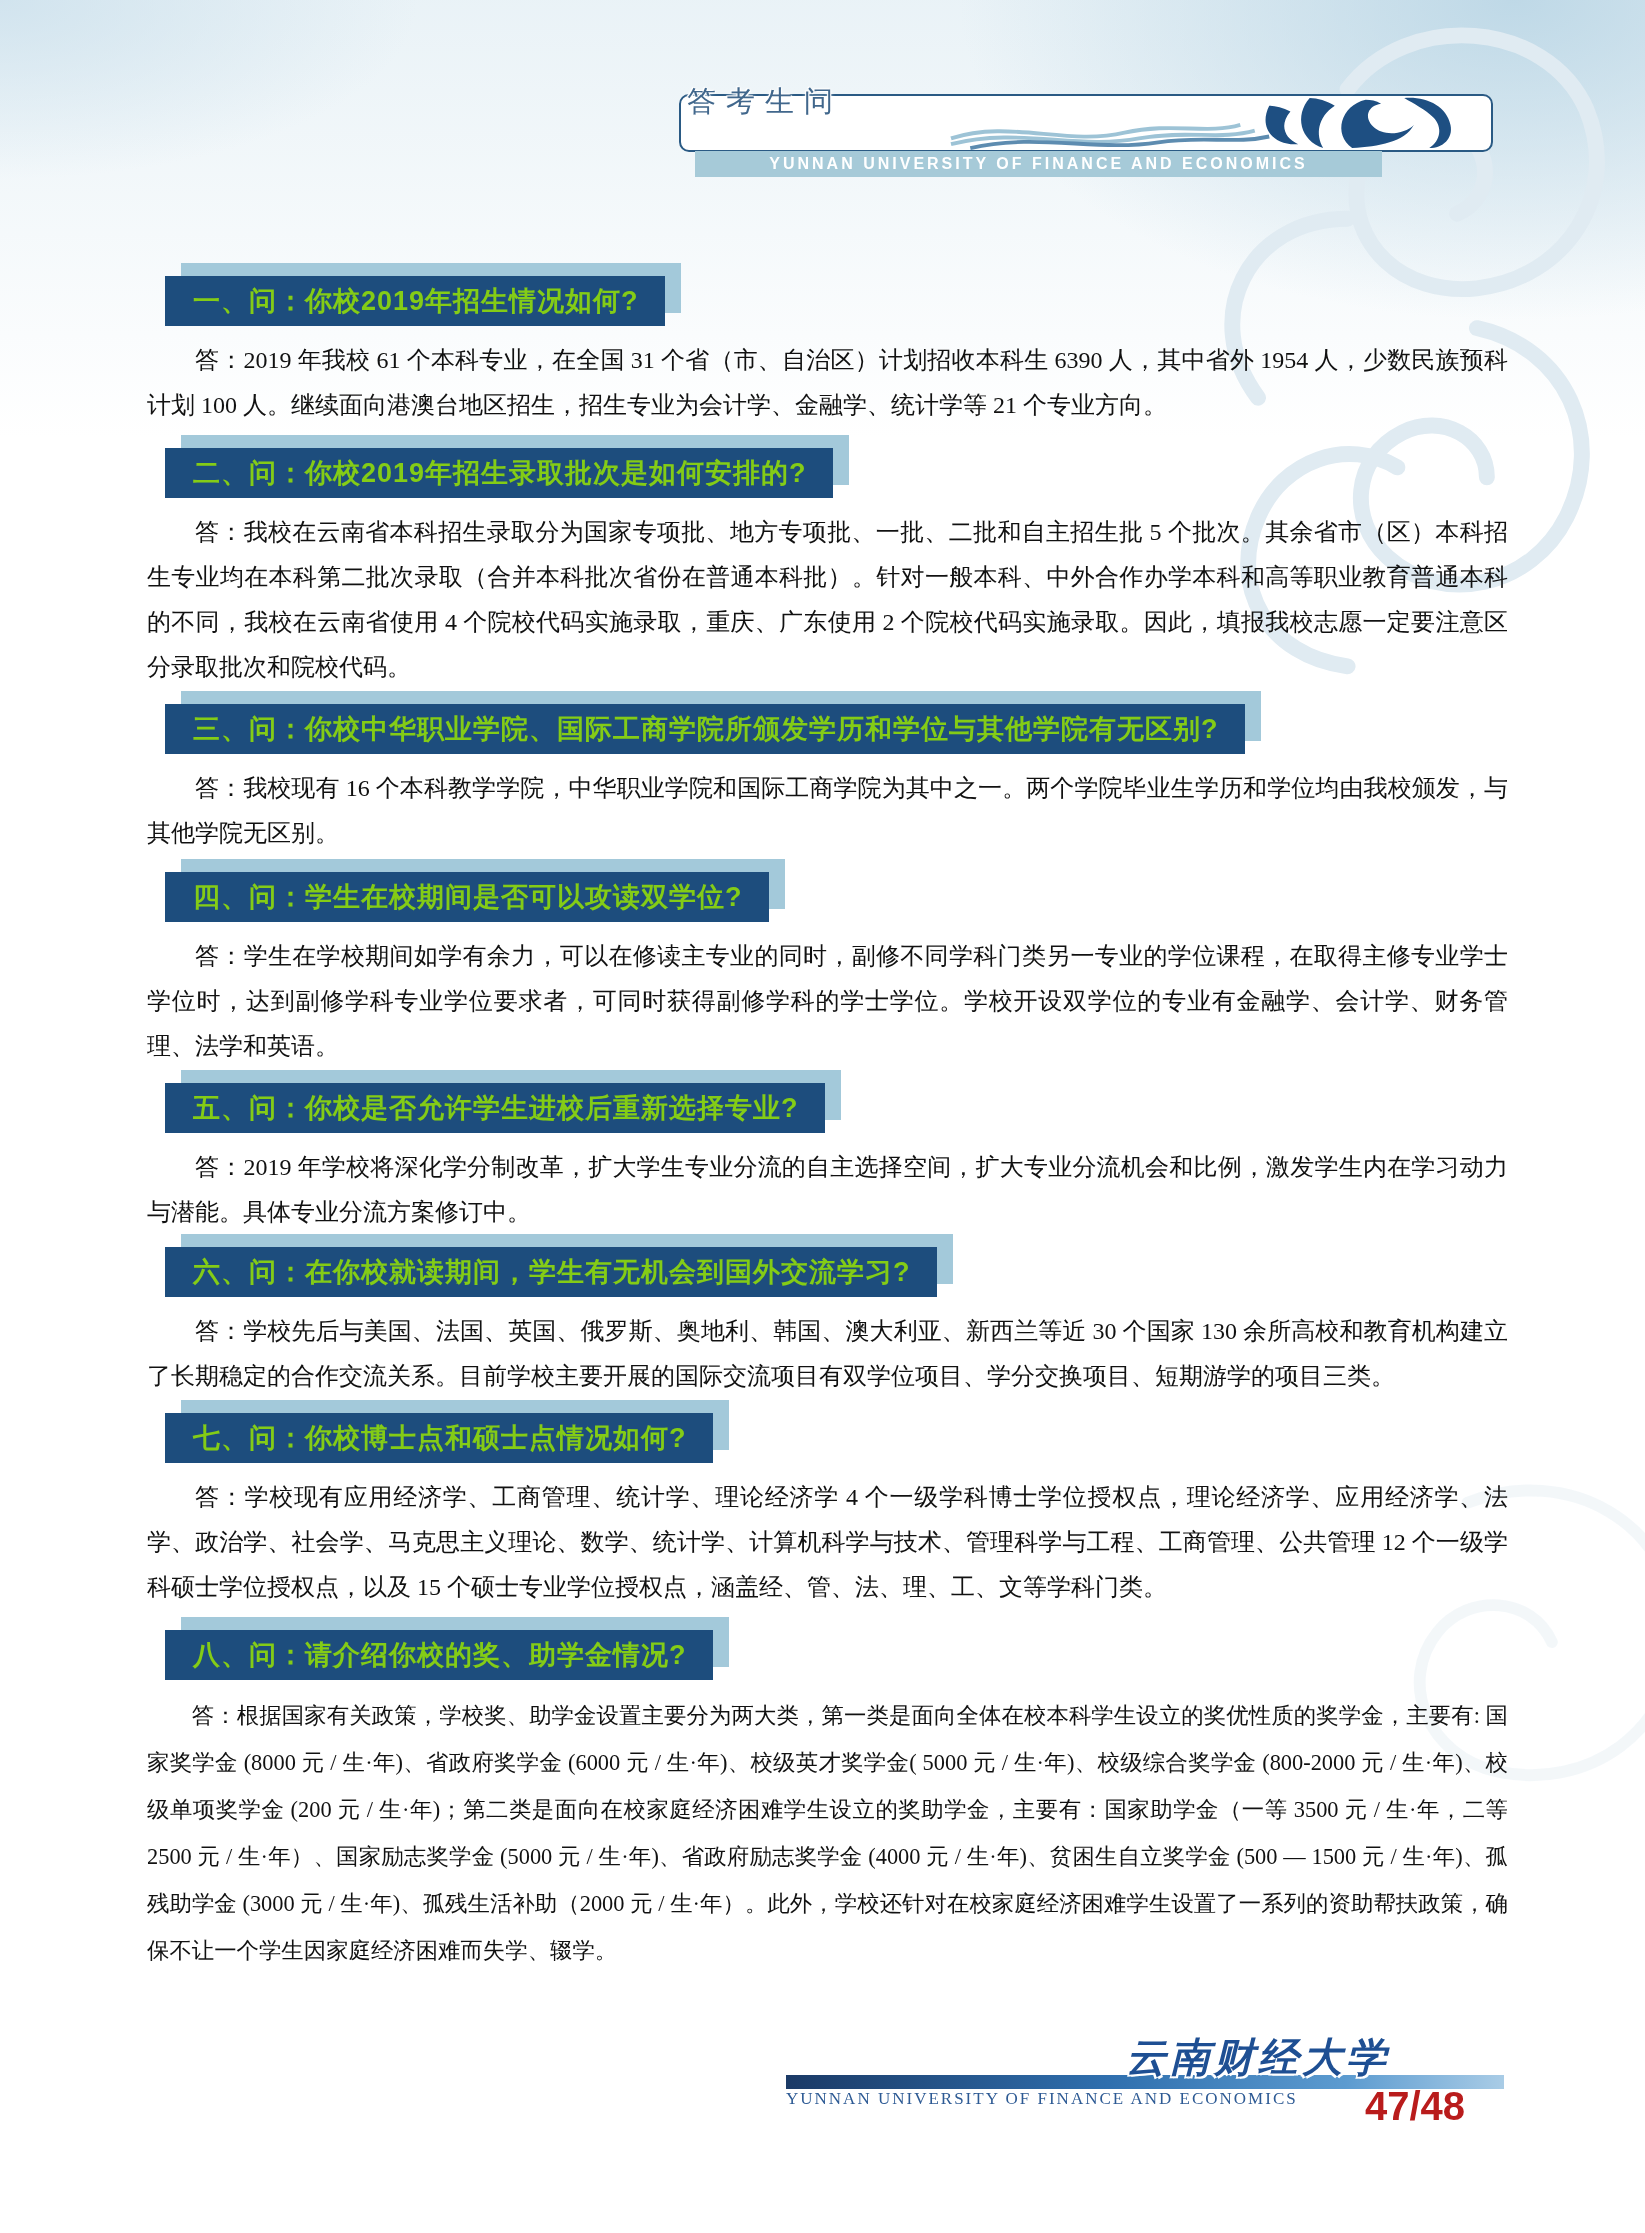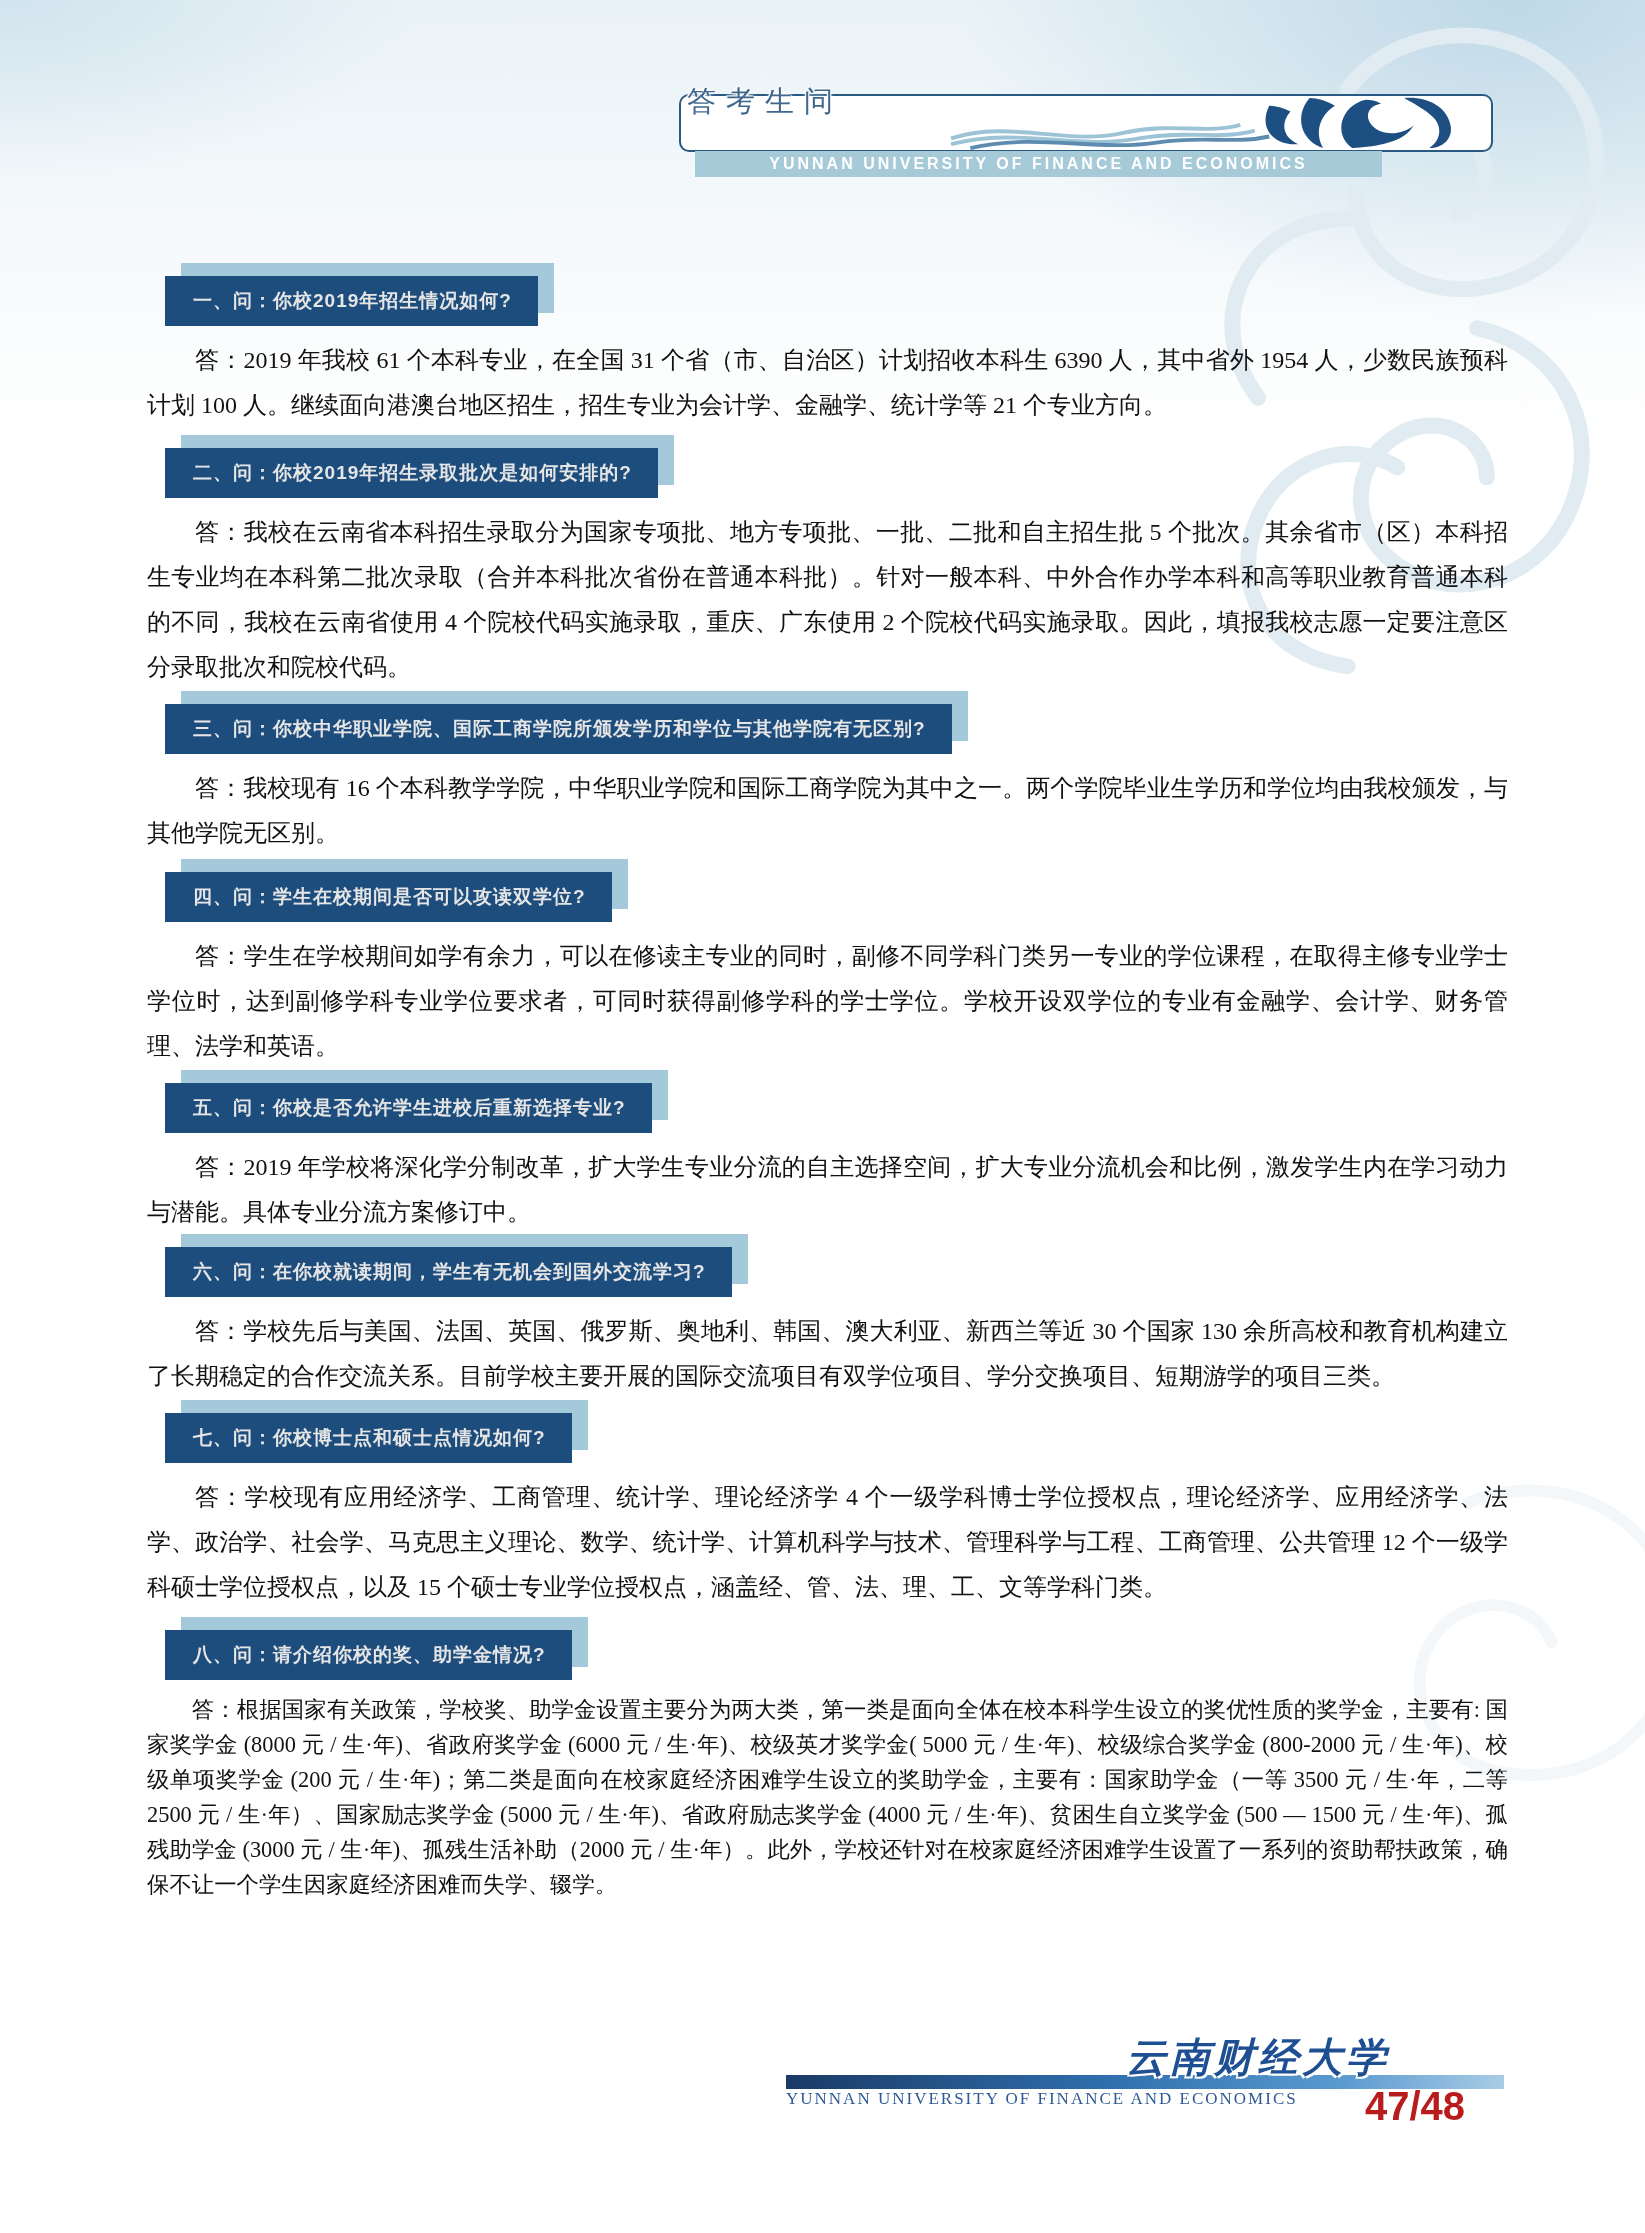--- a/index.html
+++ b/index.html
@@ -62,32 +62,32 @@
   .qa{display:block;}
   .q-wrap{
     position:relative;display:inline-block;margin-left:18px;vertical-align:top;
   }
   .q-wrap::before{
     content:"";position:absolute;left:16px;right:-16px;top:-13px;bottom:13px;
     background:var(--bar-light);
   }
   .q-bar{
     position:relative;
-    background:var(--bar-dark);color:#e5e5e5;
+    background:var(--bar-dark);color:#84cc16;
     font-family:"Liberation Sans","DejaVu Sans",sans-serif;
-    font-weight:bold;font-size:19px;line-height:50px;height:50px;
+    font-weight:bold;font-size:27px;line-height:50px;height:50px;
     padding:0 26px 0 28px;letter-spacing:1px;white-space:nowrap;
   }
   .answer{
     margin:12px 0 0 0;
     font-size:24px;line-height:45px;
     text-align:justify;text-indent:2em;
     color:var(--ink);
   }
-  .answer.dense{font-size:22.4px;line-height:35px;}
+  .answer.dense{font-size:22.4px;line-height:47px;}
   .s1{margin-top:27px;}
   .s2{margin-top:20px;}
   .s3{margin-top:14px;}
   .s4{margin-top:16px;}
   .s5{margin-top:14px;}
   .s6{margin-top:12px;}
   .s7{margin-top:14px;}
   .s8{margin-top:20px;}
   .s9{margin-top:24px;}
 

